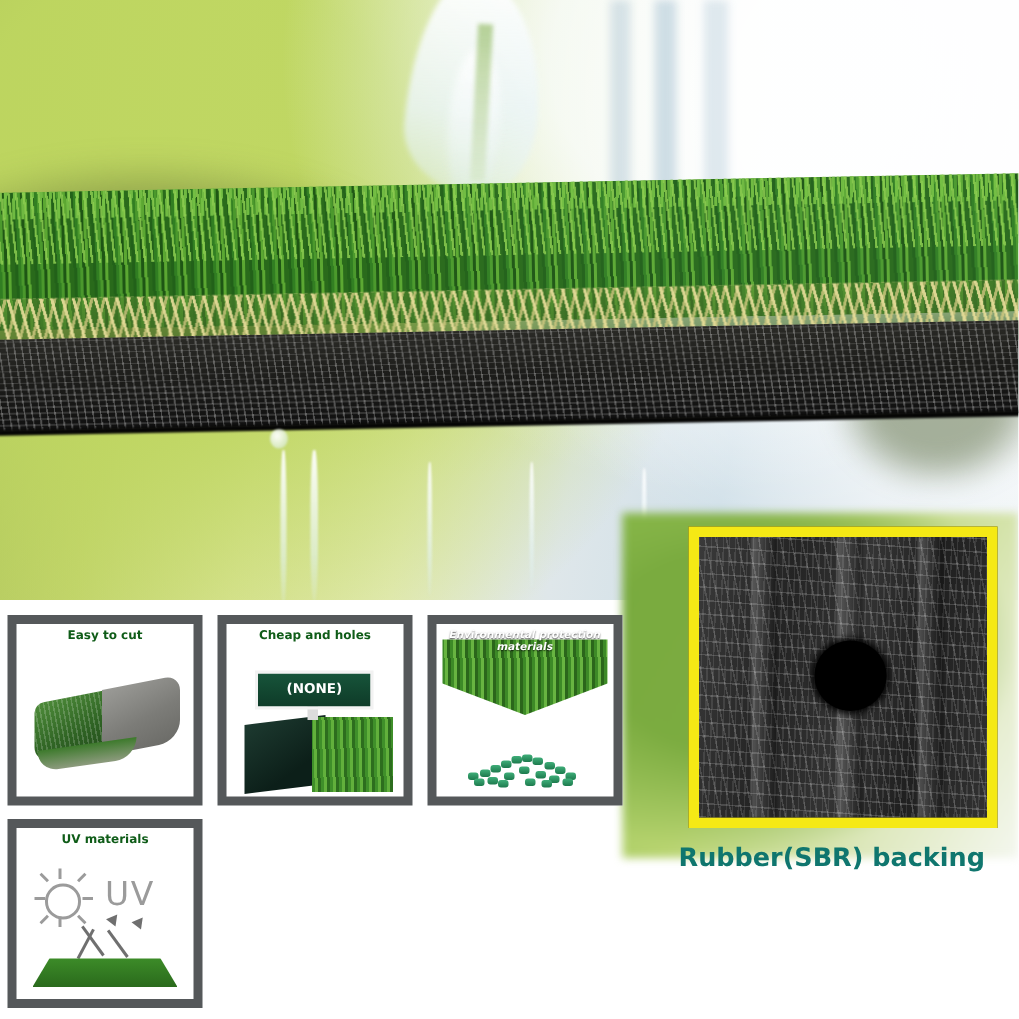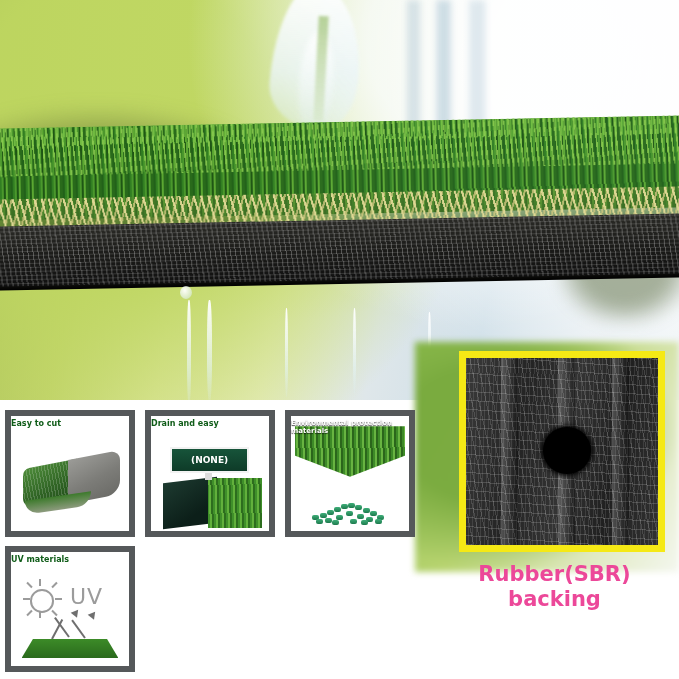--- a/index.html
+++ b/index.html
@@ -120,24 +120,24 @@
     background:
       radial-gradient(ellipse at 30% 40%,rgba(118,168,60,.9) 0 35%,rgba(118,168,60,0) 70%),
       linear-gradient(120deg,#8fbe4e,#b8d470 40%,#dfe9c0 75%,#f4f7ef);
     filter:blur(3px);
   }
 
   
   .grid{position:absolute;left:5px;top:10px;width:410px;height:262px;display:grid;grid-template-columns:repeat(3,1fr);grid-template-rows:repeat(2,1fr);gap:9px 10px;}
   .panel{position:relative;border:6px solid #55585a;background:#fff;overflow:hidden;box-sizing:border-box;}
   .panel-title{
-    position:absolute;left:0;right:0;top:3px;text-align:left;z-index:4;
+    position:absolute;left:0;right:0;top:3px;text-align:center;z-index:4;
     font-family:"DejaVu Sans",sans-serif;font-size:8px;font-weight:700;color:#0f5c18;
   }
-  .panel-title.on-photo{color:#fff;text-shadow:0 1px 1px rgba(0,0,0,.7);font-size:7px;}
+  .panel-title.on-photo{color:#fff;text-shadow:0 1px 1px rgba(0,0,0,.7);font-size:7px;font-style:italic;}
   .art{position:absolute;left:0;right:0;top:0;bottom:0;}
 
   
   .roll-green{position:absolute;left:10%;top:42%;width:46%;height:34%;background:linear-gradient(160deg,#4e8c3a,#2f6324 60%,#234d1b);border-radius:6px 0 0 10px;transform:skewY(-11deg);}
   .roll-gray{position:absolute;left:48%;top:34%;width:44%;height:38%;background:linear-gradient(160deg,#9b9b97,#7c7c78 55%,#6a6a66);border-radius:0 10px 14px 0;transform:skewY(-11deg);}
   .roll-fold{position:absolute;left:12%;top:70%;width:56%;height:12%;background:linear-gradient(180deg,#3d7a2c,#8d9b7e);border-radius:0 0 14px 14px;transform:skewY(-8deg);}
   .roll-tex{position:absolute;left:10%;top:42%;width:46%;height:34%;background:repeating-linear-gradient(80deg,rgba(255,255,255,.18) 0 1px,transparent 1px 3px);transform:skewY(-11deg);}
 
   
   .sign{position:absolute;left:16%;top:27%;width:64%;height:19%;background:linear-gradient(180deg,#17543a,#0e3b28);border:2px solid #f2f2f2;display:flex;align-items:center;justify-content:center;}
@@ -179,21 +179,21 @@
     background:
       repeating-linear-gradient(92deg,rgba(255,255,255,.1) 0 1px,rgba(0,0,0,0) 1px 4px),
       repeating-linear-gradient(78deg,rgba(255,255,255,.14) 0 1px,rgba(0,0,0,0) 1px 7px),
       repeating-linear-gradient(4deg,rgba(255,255,255,.16) 0 1px,rgba(0,0,0,0) 1px 9px),
       linear-gradient(100deg,#3a3a3a,#242424 30%,#343434 52%,#202020 74%,#313131);}
   .rubber-ridge{position:absolute;top:0;bottom:0;width:9%;background:linear-gradient(90deg,rgba(255,255,255,.22),rgba(255,255,255,.05) 55%,rgba(0,0,0,.35));filter:blur(.6px);}
   .hole{position:absolute;left:40%;top:37%;width:25%;height:25%;background:#000;border-radius:50%;box-shadow:0 0 4px 2px rgba(0,0,0,.9);}
 
   .caption{
     position:absolute;left:430px;top:162px;width:249px;text-align:center;
-    font-family:"DejaVu Sans",sans-serif;font-size:21px;font-weight:700;line-height:1.18;color:#ec4899;
+    font-family:"DejaVu Sans",sans-serif;font-size:17px;font-weight:700;line-height:1.18;color:#0f766e;
   }
 </style>
 </head>
 <body>
 
 <div class="canvas">
 
   <div class="hero">
     <div class="hero-bg"></div>
     <div class="hero-bluewin"></div>
@@ -240,21 +240,21 @@
 
       <div class="panel">
         <div class="art">
           <div class="dark-roll"></div>
           <div class="grass-blk"></div>
           <div class="sign-post"></div>
           <div class="sign">
             <span>(NONE)</span>
           </div>
         </div>
-        <div class="panel-title">Drain and easy</div>
+        <div class="panel-title">Cheap and holes</div>
       </div>
 
       <div class="panel">
         <div class="art">
           <div class="turf-v"></div>
           <div class="pellets">
             <i style="left:8%;top:72%"></i>
               <i style="left:16%;top:66%"></i>
               <i style="left:24%;top:58%"></i>
             <i style="left:32%;top:48%"></i>

